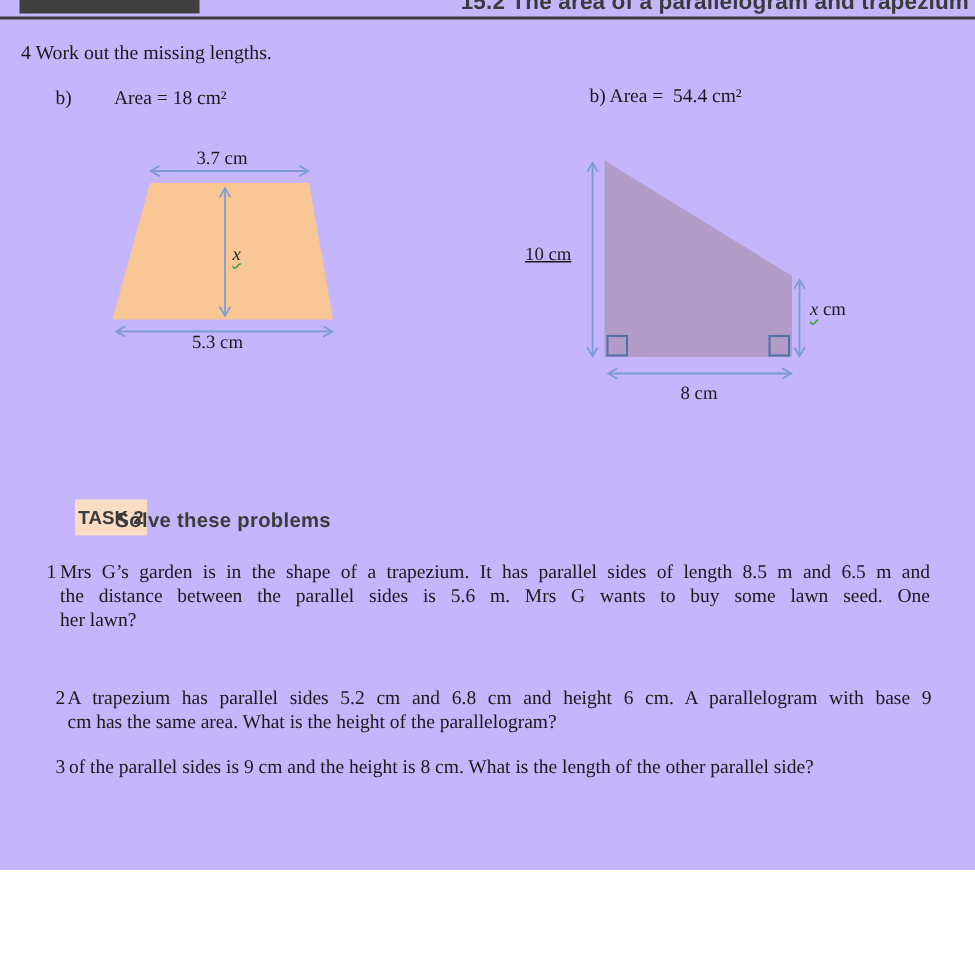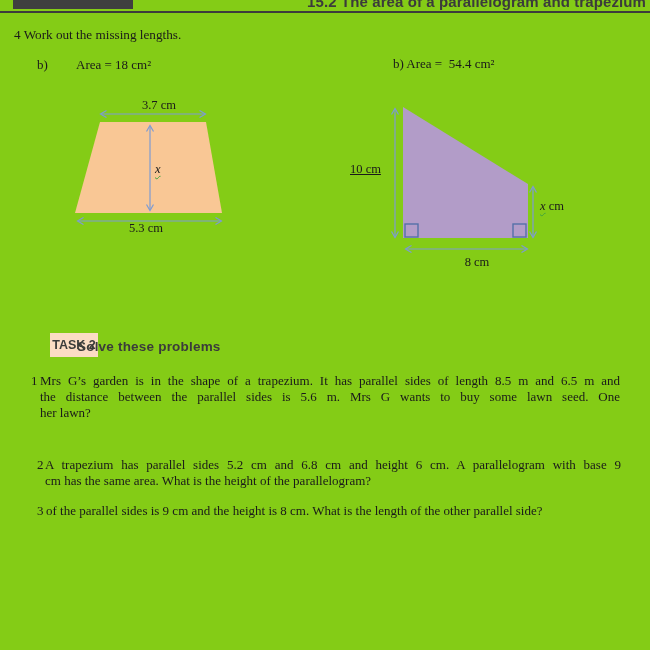--- a/index.html
+++ b/index.html
@@ -1,33 +1,33 @@
 <!DOCTYPE html>
 <html style="--c-trapezium-orange: #F9C795; --c-trapezium-purple: #B29CC8; --c-arrow-blue: #7D9BD3; --c-right-angle-marker: #5571A8; --c-task-badge-bg: #FBDCC4; --c-heading-text: #3B3B3B; --c-spellcheck-green: #3FA33C;"><head>
 <meta charset="utf-8">
 <style>
   html,body{margin:0;padding:0;background:#fff;}
   .page{
-    position:relative;width:650px;height:650px;background:#84cc16;
+    position:relative;width:650px;height:580px;background:#c4b5fd;
     overflow:hidden;font-family:"Liberation Serif",serif;color:#1a1a1a;
   }
   
   .header-bar{position:absolute;left:13px;top:0;width:120px;height:9px;background:#3f3f3f;}
   .header-title{
     position:absolute;top:-7px;right:4px;white-space:pre;
     font-family:"Liberation Sans",sans-serif;font-weight:bold;
     font-size:15px;color:#3b3b3b;letter-spacing:.1px;
   }
   .header-rule{position:absolute;left:0;top:11px;width:650px;height:1.5px;background:#3c3c3c;}
   
   .intro{position:absolute;left:14px;top:27px;font-size:13.2px;white-space:pre;}
   
   .figlabel{position:absolute;font-size:13px;white-space:pre;}
   .dim{position:absolute;font-size:12.5px;white-space:pre;}
-  .dim.center{text-align:center;margin-left:11px;}
+  .dim.center{text-align:center;}
   .dim.right{text-align:left;text-decoration:underline;}
   .var-x{
     font-style:italic;
     text-decoration-line:underline;
     text-decoration-style:wavy;
     text-decoration-color:var(--c-spellcheck-green,#3FA33C);
     text-decoration-thickness:1px;
     text-underline-offset:2px;
   }
   
@@ -80,21 +80,21 @@
       </marker>
     </defs>
     <polygon class="shape-orange" points="32,29 138,29 154,120 7,120"></polygon>
     <line class="arrow" x1="33" y1="21" x2="137" y2="21" marker-start="url(#ahS1)" marker-end="url(#ahE1)"></line>
     <line class="arrow" x1="82" y1="33" x2="82" y2="117" marker-start="url(#ahS1)" marker-end="url(#ahE1)"></line>
     <line class="arrow" x1="10" y1="128" x2="153" y2="128" marker-start="url(#ahS1)" marker-end="url(#ahE1)"></line>
   </svg>
 
   <div class="dim center" style="left:125px;top:98px;width:46px">3.7 cm</div>
   <div class="dim" style="left:155px;top:162px"><span class="var-x">x</span></div>
-  <div class="dim center" style="left:112px;top:221px;width:46px">5.3 cm</div>
+  <div class="dim center" style="left:122px;top:221px;width:46px">5.3 cm</div>
 
   <div class="figlabel" style="left:393px;top:56px">b) Area =  54.4 cm²</div>
 
   <svg class="figsvg" style="left:383px;top:100px" width="165" height="158" viewBox="0 0 165 158">
     <defs>
       <marker id="ahE2" markerWidth="9" markerHeight="9" refX="6.5" refY="4" orient="auto" markerUnits="userSpaceOnUse">
         <path class="arrowhead" d="M1,0.5 L7,4 L1,7.5"></path>
       </marker>
       <marker id="ahS2" markerWidth="9" markerHeight="9" refX="6.5" refY="4" orient="auto-start-reverse" markerUnits="userSpaceOnUse">
         <path class="arrowhead" d="M1,0.5 L7,4 L1,7.5"></path>

